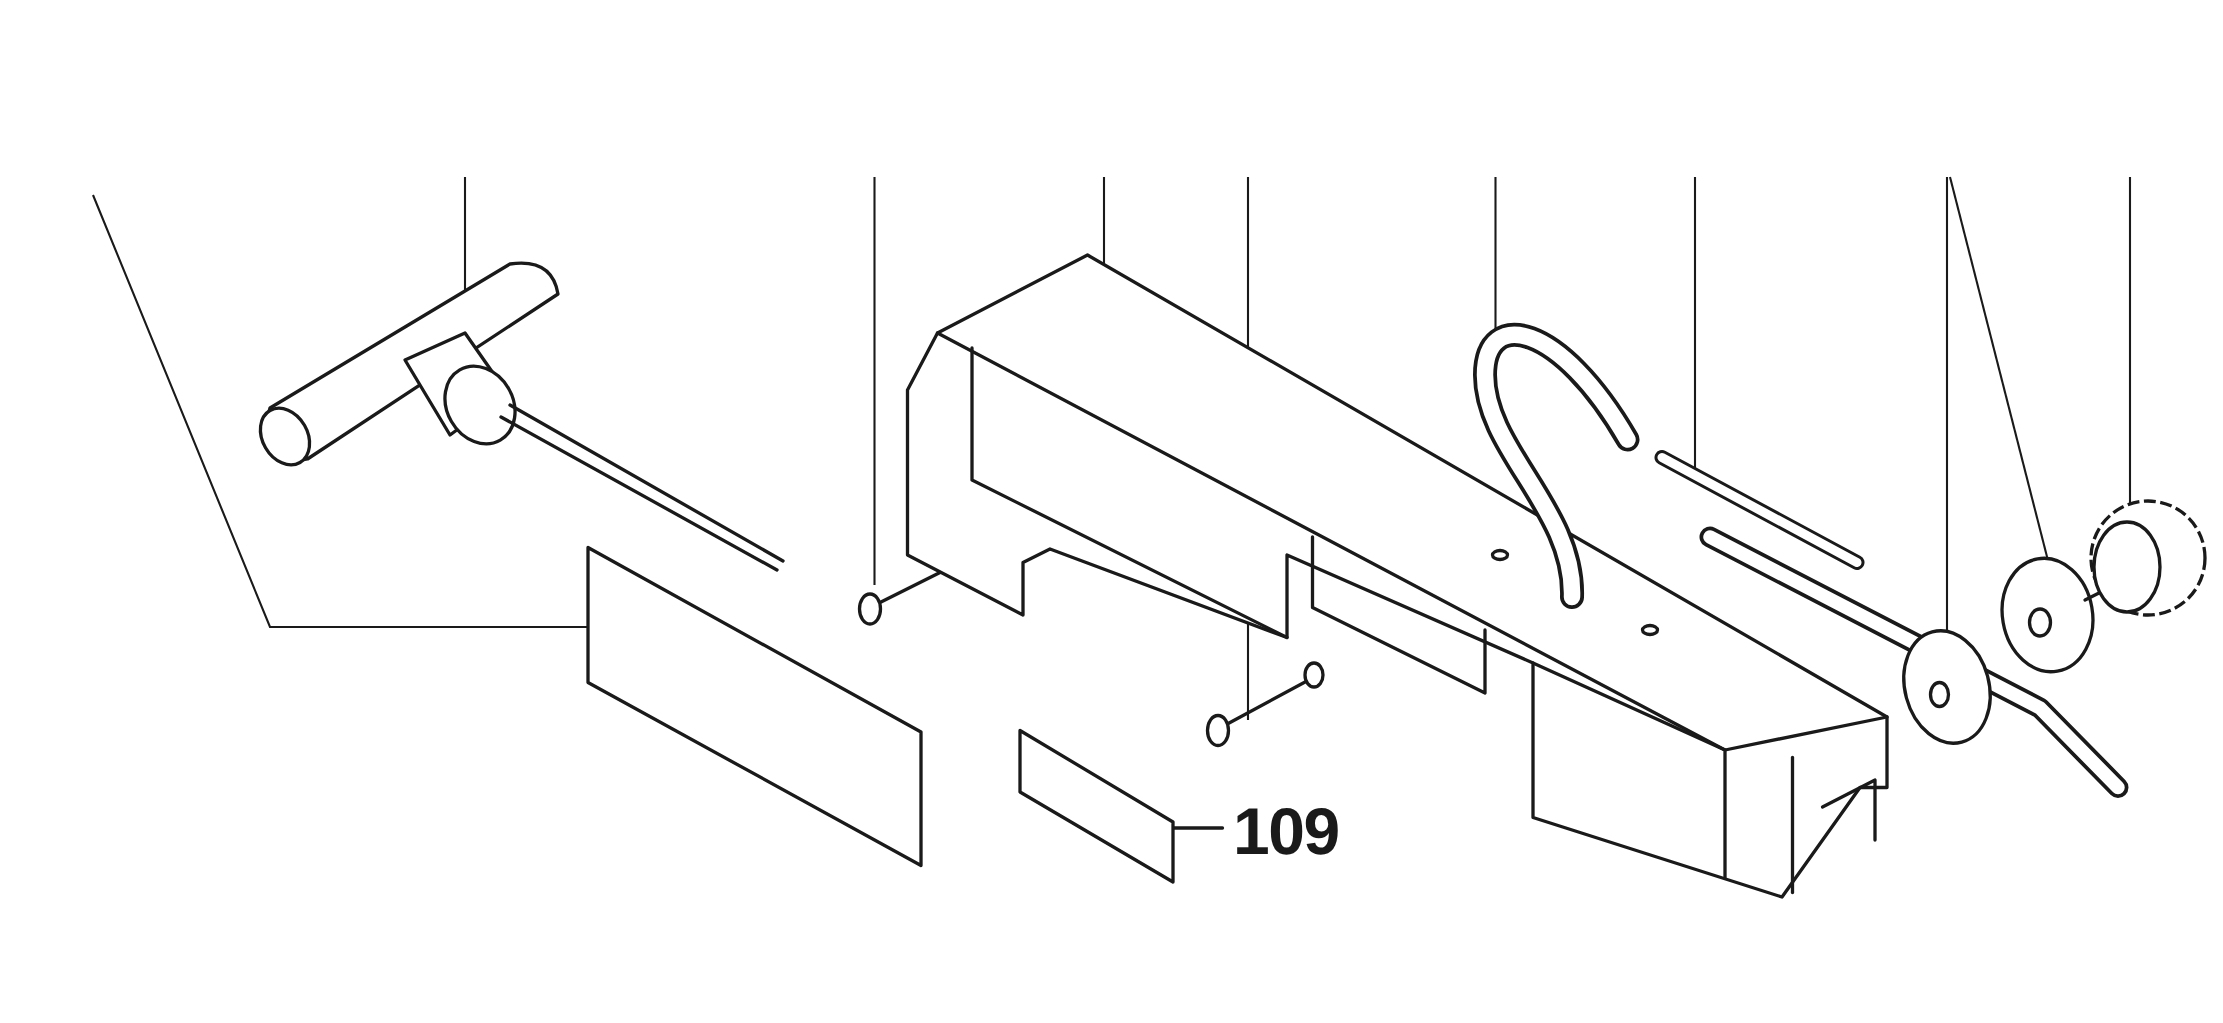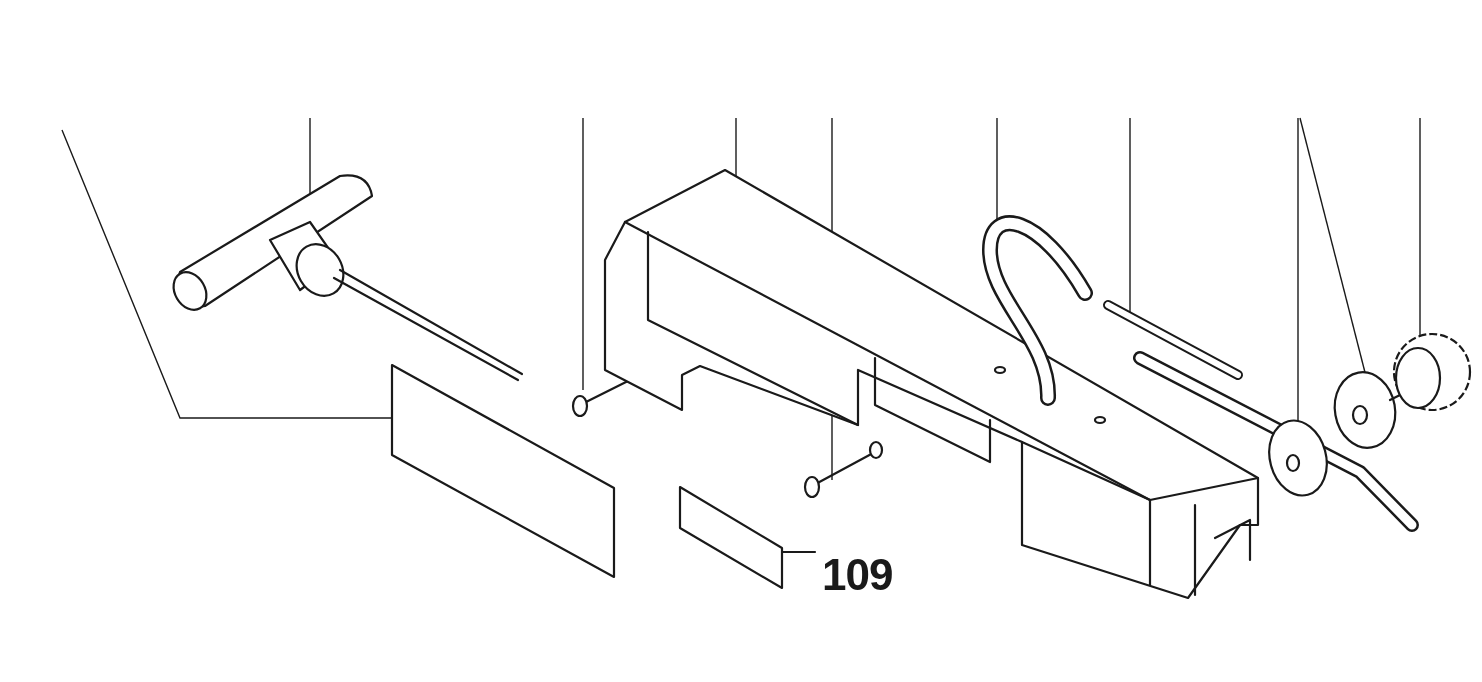--- a/index.html
+++ b/index.html
@@ -1,21 +1,21 @@
 <!DOCTYPE html>
 <html><head>
 <meta charset="utf-8">
 <style>
   html,body{margin:0;padding:0;background:#ffffff;}
   body{width:1482px;height:682px;overflow:hidden;position:relative;font-family:"Liberation Sans",sans-serif;}
   svg{position:absolute;left:0;top:0;}
   .ln{stroke:#1a1a1a;fill:none;stroke-width:2.2;stroke-linejoin:round;stroke-linecap:round;}
   .thin{stroke:#1a1a1a;fill:none;stroke-width:1.4;}
   .wf{stroke:#1a1a1a;fill:#fff;stroke-width:2.2;stroke-linejoin:round;}
-  .label{position:absolute;left:822px;top:530px;font-size:44px;font-weight:bold;color:#1a1a1a;letter-spacing:-1px;margin-top:20px;}
+  .label{position:absolute;left:822px;top:530px;font-size:44px;font-weight:bold;color:#1a1a1a;letter-spacing:-1px;}
 </style>
 </head>
 <body>
 
 <div>
 <svg width="1482" height="682" viewBox="0 0 1482 682">
 
   <g>
     <polyline class="thin" points="62,130 180,418 430,418"></polyline>
     <line class="thin" x1="310" y1="118" x2="310" y2="240"></line>

